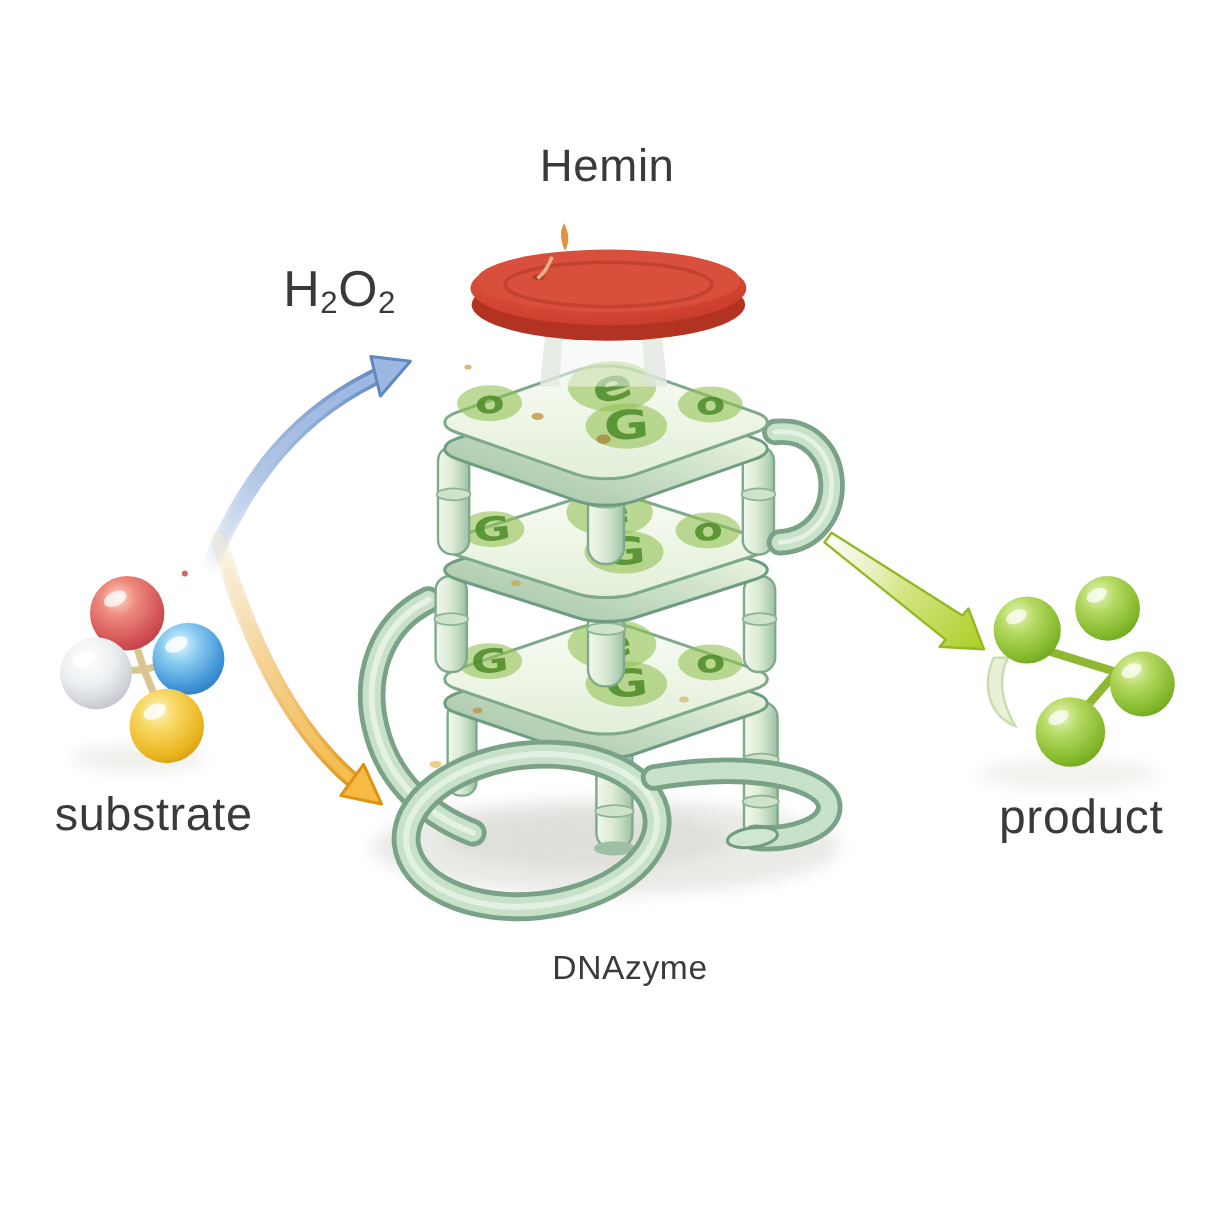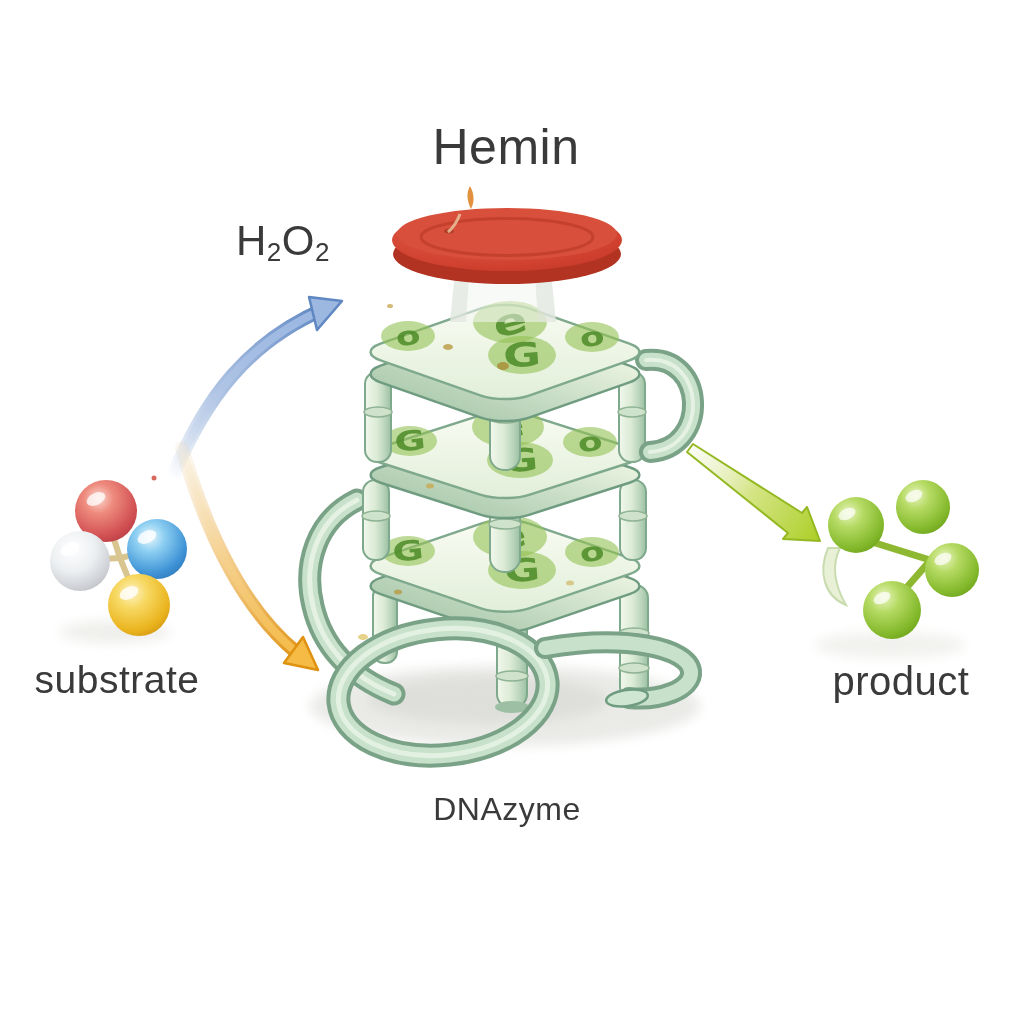--- a/index.html
+++ b/index.html
@@ -11,25 +11,25 @@
     font-family:"Liberation Sans", sans-serif;
   }
   .stage svg{position:absolute;left:0;top:0;}
   .lbl{
     position:absolute;
     transform:translateX(-50%);
     color:#3a3a3a;
     white-space:nowrap;
     letter-spacing:0.5px;
   }
-  .lbl-hemin{left:506px;top:118px;font-size:50px;}
+  .lbl-hemin{left:506px;top:118px;font-size:38px;}
   .lbl-h2o2{left:283px;top:217px;font-size:42px;}
-  .lbl-substrate{left:117px;top:658px;font-size:39px;}
+  .lbl-substrate{left:128px;top:658px;font-size:39px;}
   .lbl-product{left:901px;top:659px;font-size:40px;}
-  .lbl-dnazyme{left:507px;top:791px;font-size:32px;}
+  .lbl-dnazyme{left:525px;top:791px;font-size:28px;}
   .lbl sub{font-size:0.62em;vertical-align:-0.22em;}
   .gl{
     font-family:"DejaVu Sans", sans-serif;
     font-weight:bold;
     fill:#4c8b28;
     opacity:0.85;
     text-anchor:middle;
     dominant-baseline:central;
   }
 </style>

